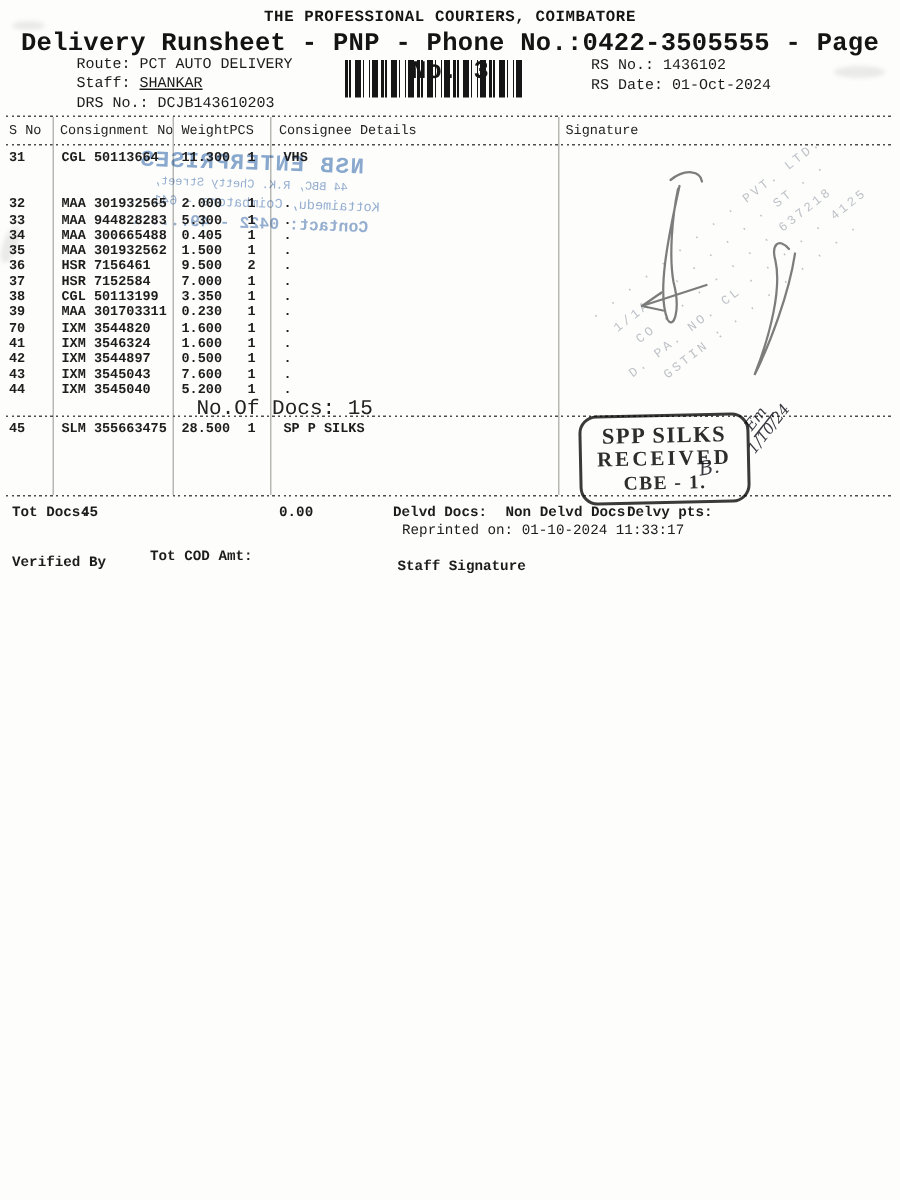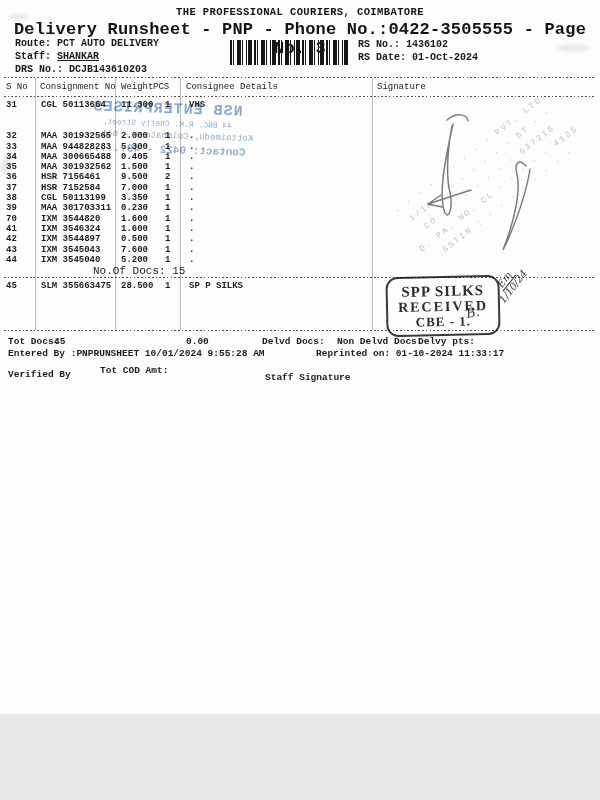--- a/index.html
+++ b/index.html
@@ -1,26 +1,26 @@
 <!DOCTYPE html>
 <html><head>
 <meta charset="utf-8">
 <style>
   html,body{margin:0;padding:0;}
   body{background:#e8e8e8;}
   .page{
-    position:relative; width:600px; height:714px; margin:0 auto;
+    position:relative; width:600px; height:800px; margin:0 auto;
     background:#fdfdfb; overflow:hidden;
     font-family:"Liberation Mono", monospace; color:#1c1c1c;
   }
   .abs{position:absolute;}
   
   .title{top:6px; left:0; right:0; text-align:center; font-size:10.5px; font-weight:bold; letter-spacing:.4px; color:#141414;}
   .subtitle{top:20px; left:0; right:0; text-align:center; font-size:17px; font-weight:bold; letter-spacing:.2px; color:#141414;}
-  .info{font-size:10px; font-weight:bold; white-space:nowrap; color:#1a1a1a;}
+  .info{font-size:10px; font-weight:normal; white-space:nowrap; color:#1a1a1a;margin-left:36px;}
   .route{top:38px; left:15px;}
   .staff{top:51px; left:15px;}
   .staff .uline{text-decoration:underline;}
   .drs{top:64px; left:15px;}
   .rsno{top:39px; left:358px;}
   .rsdate{top:52px; left:358px;}
   .barcode{
     top:40px; left:230px; width:120px; height:25px;
     background:repeating-linear-gradient(90deg,
       #161616 0 2px, transparent 2px 3px,
@@ -39,21 +39,21 @@
   .thead{top:82px; left:0; right:0; font-size:9px; color:#222; white-space:nowrap;}
   .thead span{position:absolute;}
   .h-sno{left:6px;} .h-con{left:40px;} .h-wt{left:121px;text-align:center;} .h-pcs{left:153px;} .h-cd{left:186px;} .h-sig{left:377px;}
   
   .rows{top:100px; left:0; right:0; z-index:2;}
   .row45{top:281px; left:0; right:0; z-index:2;}
   .trow{display:grid; grid-template-columns:35px 80px 42px 26px 186px 1fr;
         padding-left:6px; font-size:9px; font-weight:bold; height:10.3px; line-height:10.3px; color:#1d1d1d;}
   .trow.first-row{margin-bottom:21px;}
   .trow .c-pcs{padding-left:2px;}
-  .docs-note{margin-left:81px; margin-top:1px; font-size:11px; color:#222;padding-left:12px;}
+  .docs-note{margin-left:119px; margin-top:1px; font-size:14px; color:#222;padding-left:12px;}
   
   .watermark{top:101px; left:38px; width:258px; text-align:center;
     transform:scaleX(-1) rotate(-2deg); color:#7b9cc9; opacity:.8;
     mix-blend-mode:multiply; z-index:1; white-space:nowrap;}
   .wm1{font-size:15px; font-weight:bold; letter-spacing:1px; line-height:17px; color:#6d93c6;}
   .wm2{font-size:8px; line-height:10px; margin-top:1px;}
   .wm3{font-size:9px; line-height:11px; margin-top:2px;}
   .wm4{font-size:11px; font-weight:bold; line-height:13px; margin-top:2px;}
   
   .faint-stamp{top:140px; left:345px; width:290px; transform:rotate(-38deg);
@@ -74,21 +74,21 @@
   .hw-initial{top:305px; left:466px; font-size:13px; transform:rotate(-10deg);}
   .hw-note{top:292px; left:489px; transform:rotate(-52deg); transform-origin:left top;
     font-size:10px; line-height:10px; text-align:center;}
   .hw-note .em{border-bottom:1px solid #3a3942; padding:0 2px; display:inline-block;}
   
   .totals{top:336px; left:0; right:0; height:12px; font-size:9.5px; font-weight:bold; white-space:nowrap;}
   .totals span{position:absolute;}
   .t0l{left:8px;} .t0v{left:54px;} .t1l{left:100px;margin-top:29px;} .t1v{left:186px;}
   .t2l{left:262px;} .t3l{left:337px;} .t4l{left:418px;}
   .entered{top:348px; left:8px; font-size:9.5px; font-weight:bold; white-space:nowrap;}
-  .reprinted{top:348px; left:268px; font-size:9.5px; font-weight:bold; white-space:nowrap;margin-left:48px;}
+  .reprinted{top:348px; left:268px; font-size:9.5px; font-weight:normal; white-space:nowrap;}
   .verified{top:369px; left:8px; font-size:9.5px; font-weight:bold;font-family:Liberation Mono, monospace;}
   .staffsig{top:372px; left:265px; font-size:9.5px; font-weight:bold;}
   
   .smudge{background:rgba(120,120,120,.14); filter:blur(1.5px); border-radius:50%;}
   .sm1{top:14px; left:8px; width:22px; height:6px;}
   .sm2{top:44px; left:556px; width:34px; height:8px;}
   .sm3{top:150px; left:2px; width:10px; height:26px; transform:rotate(20deg);}
 </style>
 </head>
 <body>
@@ -289,21 +289,20 @@
 
   <div class="abs totals">
     <span class="t0l">Tot Docs:</span>
     <span class="t0v">45</span>
     <span class="t1l">Tot COD Amt:</span>
     <span class="t1v">0.00</span>
     <span class="t2l">Delvd Docs:</span>
     <span class="t3l">Non Delvd Docs:</span>
     <span class="t4l">Delvy pts:</span>
   </div>
-  <div class="abs entered">Entered By :PNPRUNSHEET 10/01/2024 9:55:28 AM</div>
   <div class="abs reprinted">Reprinted on: 01-10-2024 11:33:17</div>
   <div class="abs verified">Verified By</div>
   <div class="abs staffsig">Staff Signature</div>
 
   <div class="abs smudge sm1"></div>
   <div class="abs smudge sm2"></div>
   <div class="abs smudge sm3"></div>
 
 </div>
 

